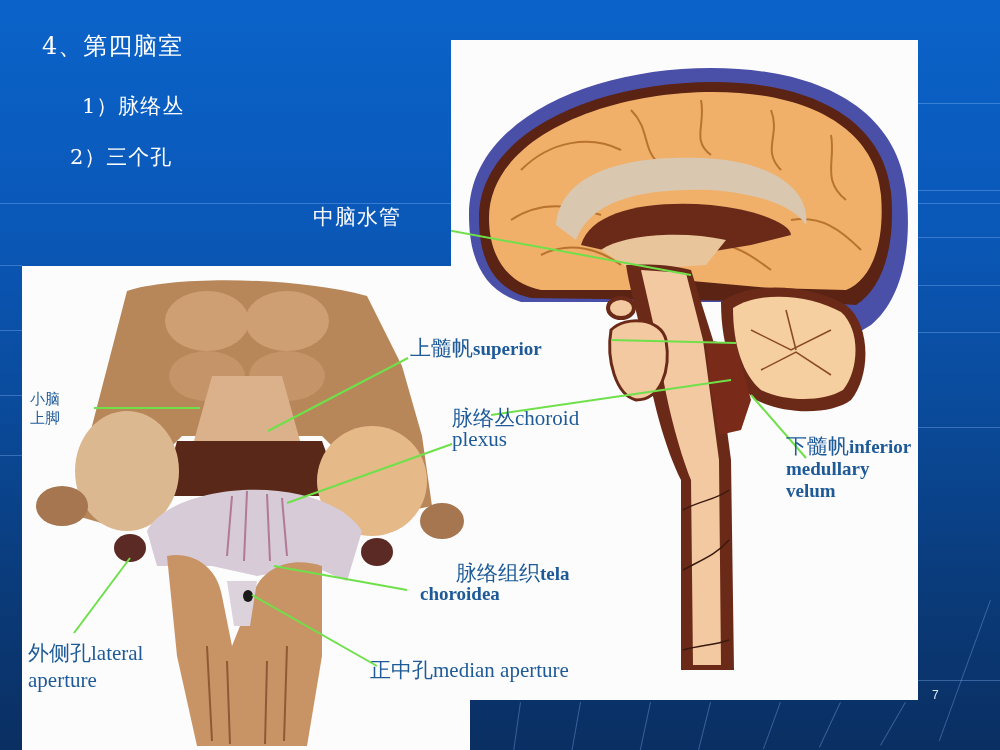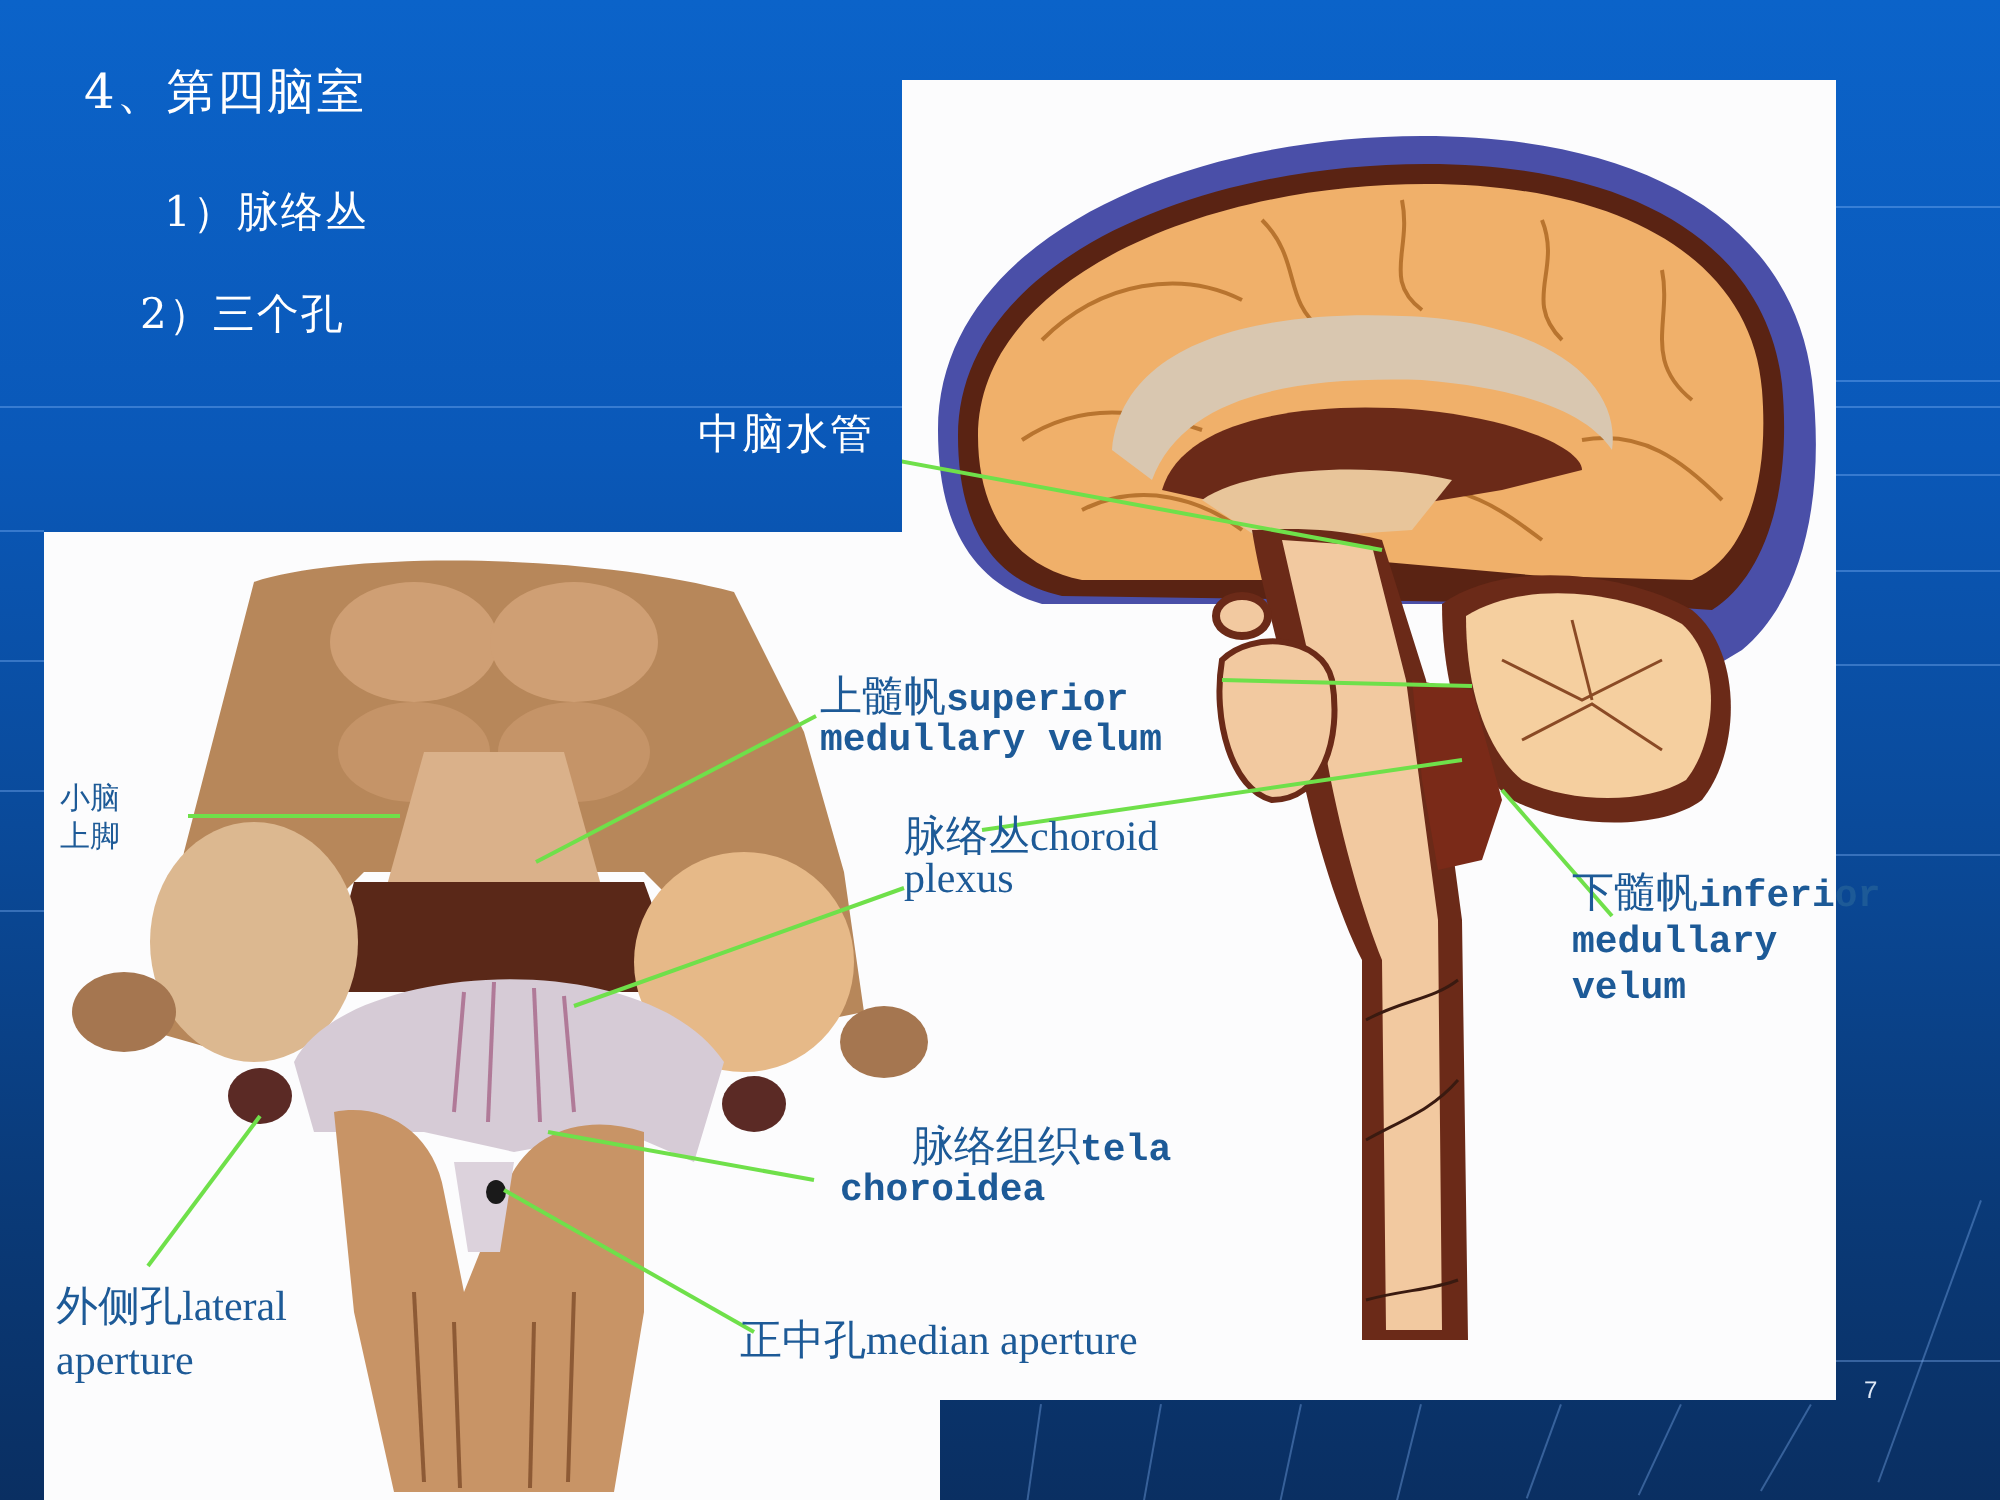--- a/index.html
+++ b/index.html
@@ -12,21 +12,21 @@
   .grid-line-d { position:absolute; width:1px; background:rgba(140,190,255,0.35); transform-origin:top left; }
 
   .slide-title { position:absolute; left:42px; top:30px; color:#fff; font-size:24px; letter-spacing:1px; }
   .bullet { position:absolute; color:#fff; font-size:21px; letter-spacing:1px; }
 
   .panel { position:absolute; background:#fcfcfd; }
   .panel-right { left:451px; top:40px; width:467px; height:660px; }
   .panel-left { left:22px; top:266px; width:448px; height:484px; }
 
   .label { position:absolute; color:#1d5a97; line-height:1.0; white-space:nowrap; }
-  .label .en { font-family:Liberation Mono, monospace; font-weight:bold; }
+  .label .en { font-family:Liberation Serif, serif; font-weight:bold; }
   .label .en-serif { font-family:"Liberation Serif", serif; }
   .label-white { color:#fff; }
 
   svg.anatomy { position:absolute; left:0; top:0; }
   .page-num { position:absolute; left:932px; top:688px; color:#dfe9f7; font-size:12px; font-family:"Liberation Sans", sans-serif; }
 </style>
 </head>
 <body>
 
 <div class="grid-line-h" style="top:203px; width:1000px;"></div>
@@ -155,25 +155,24 @@
       <line x1="72" y1="142" x2="178" y2="142"></line>
       <line x1="386" y1="92" x2="246" y2="165"></line>
       <line x1="430" y1="178" x2="265" y2="237"></line>
       <line x1="108" y1="292" x2="52" y2="367"></line>
       <line x1="230" y1="329" x2="355" y2="400"></line>
       <line x1="252" y1="300" x2="385" y2="324"></line>
     </g>
   </svg>
 </div>
 
-<div class="label label-white" style="left:313px; top:207px; font-size:21px; letter-spacing:1px;margin-left:36px;">中脑水管</div>
+<div class="label label-white" style="left:313px; top:207px; font-size:21px; letter-spacing:1px;">中脑水管</div>
 
 <div class="label" style="left:410px; top:338px; font-size:19px;">
   <span style="font-size:21px;">上髓帆</span><span class="en">superior</span><br>
-  <span class="en">medullary velum</span>
 </div>
 
 <div class="label" style="left:452px; top:408px; font-size:21px;">
   <span>脉络丛</span><span class="en-serif">choroid</span><br>
   <span class="en-serif">plexus</span>
 </div>
 
 <div class="label" style="left:30px; top:390px; font-size:15px; line-height:1.25;">
   <span>小脑</span><br>
   <span>上脚</span>

